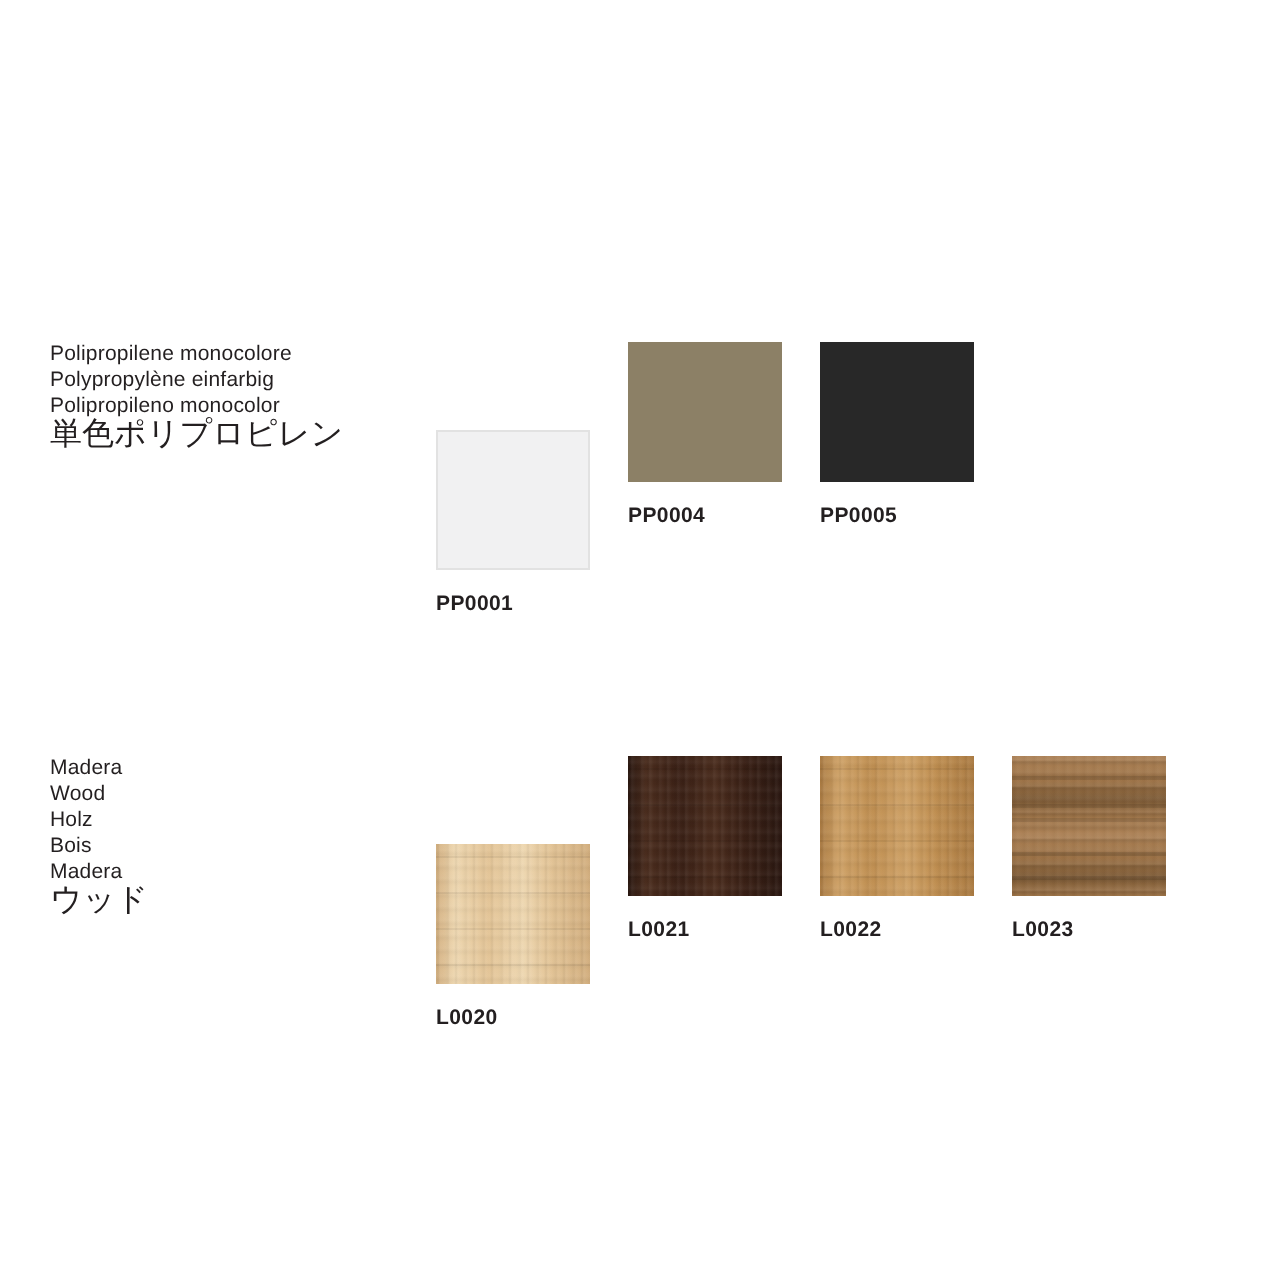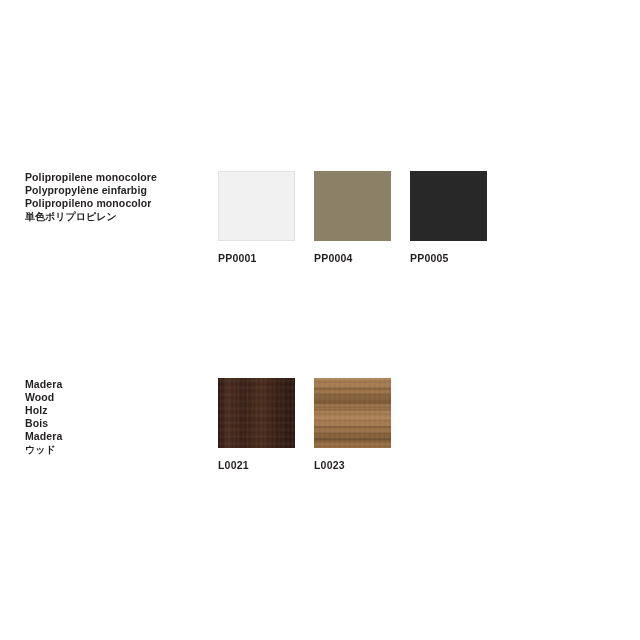--- a/index.html
+++ b/index.html
@@ -36,44 +36,44 @@
   .group-label {
     position: absolute;
     left: 25px;
     top: 0;
     width: 180px;
   }
   .group-label .lang {
     display: block;
     font-size: 10.5px;
     line-height: 13px;
-    font-weight: bold;
+    font-weight: normal;
     letter-spacing: 0.1px;
     color: #231f20;
     white-space: nowrap;
   }
   .group-label .lang.jp {
     font-family: "DejaVu Sans", sans-serif;
-    font-size: 10px;
+    font-size: 16px;
     letter-spacing: 0;
   }
 
   .swatch-row {
     position: absolute;
     left: 218px;
     top: 0;
     width: 400px;
     height: 100px;
   }
   .swatch-cell {
     position: absolute;
     top: 0;
     width: 77px;
   }
-  .swatch-cell:nth-child(1) { left: 0px; }
+  .swatch-cell:nth-child(1) { left: 0px; margin-top: 44px; }
   .swatch-cell:nth-child(2) { left: 96px; }
   .swatch-cell:nth-child(3) { left: 192px; }
   .swatch-cell:nth-child(4) { left: 288px; }
 
   .swatch {
     width: 77px;
     height: 70px;
     position: relative;
     overflow: hidden;
     background-color: #cccccc;
@@ -189,27 +189,45 @@
       <span class="lang">Madera</span>
       <span class="lang">Wood</span>
       <span class="lang">Holz</span>
       <span class="lang">Bois</span>
       <span class="lang">Madera</span>
       <span class="lang jp">ウッド</span>
     </div>
 
     <div class="swatch-row">
       <div class="swatch-cell">
+        <div class="swatch grain-vert" style="background: linear-gradient(90deg, rgb(210, 174, 126) 0%, rgb(238, 215, 176) 12%, rgb(227, 196, 150) 34%, rgb(238, 215, 176) 56%, rgb(227, 196, 150) 74%, rgb(210, 174, 126) 100%);">
+            <div class="grain-band" style="top: 6px; height: 1px; background: rgba(0, 0, 0, 0.06);"></div>
+            <div class="grain-band" style="top: 24px; height: 1px; background: rgba(0, 0, 0, 0.06);"></div>
+            <div class="grain-band" style="top: 42px; height: 1px; background: rgba(0, 0, 0, 0.06);"></div>
+            <div class="grain-band" style="top: 60px; height: 1px; background: rgba(0, 0, 0, 0.06);"></div>
+          </div>
+        <span class="swatch-code">L0020</span>
+      </div>
+      <div class="swatch-cell">
         <div class="swatch grain-vert" style="background: linear-gradient(90deg, rgb(42, 23, 16) 0%, rgb(74, 44, 29) 12%, rgb(58, 32, 21) 34%, rgb(74, 44, 29) 56%, rgb(58, 32, 21) 74%, rgb(42, 23, 16) 100%);">
             <div class="grain-band" style="top: 6px; height: 1px; background: rgba(0, 0, 0, 0.06);"></div>
             <div class="grain-band" style="top: 24px; height: 1px; background: rgba(0, 0, 0, 0.06);"></div>
             <div class="grain-band" style="top: 42px; height: 1px; background: rgba(0, 0, 0, 0.06);"></div>
             <div class="grain-band" style="top: 60px; height: 1px; background: rgba(0, 0, 0, 0.06);"></div>
           </div>
         <span class="swatch-code">L0021</span>
+      </div>
+      <div class="swatch-cell">
+        <div class="swatch grain-vert" style="background: linear-gradient(90deg, rgb(171, 123, 66) 0%, rgb(207, 162, 103) 12%, rgb(192, 143, 81) 34%, rgb(207, 162, 103) 56%, rgb(192, 143, 81) 74%, rgb(171, 123, 66) 100%);">
+            <div class="grain-band" style="top: 6px; height: 1px; background: rgba(0, 0, 0, 0.06);"></div>
+            <div class="grain-band" style="top: 24px; height: 1px; background: rgba(0, 0, 0, 0.06);"></div>
+            <div class="grain-band" style="top: 42px; height: 1px; background: rgba(0, 0, 0, 0.06);"></div>
+            <div class="grain-band" style="top: 60px; height: 1px; background: rgba(0, 0, 0, 0.06);"></div>
+          </div>
+        <span class="swatch-code">L0022</span>
       </div>
       <div class="swatch-cell">
         <div class="swatch grain-horz" style="background: linear-gradient(rgb(172, 129, 85) 0%, rgb(156, 114, 70) 18%, rgb(125, 90, 53) 30%, rgb(156, 114, 70) 42%, rgb(172, 129, 85) 55%, rgb(156, 114, 70) 72%, rgb(125, 90, 53) 86%, rgb(156, 114, 70) 100%);">
             <div class="grain-band" style="top: 10px; height: 2px; background: rgba(0, 0, 0, 0.1);"></div>
             <div class="grain-band" style="top: 24px; height: 2px; background: rgba(0, 0, 0, 0.1);"></div>
             <div class="grain-band" style="top: 31px; height: 2px; background: rgba(0, 0, 0, 0.1);"></div>
             <div class="grain-band" style="top: 48px; height: 2px; background: rgba(0, 0, 0, 0.1);"></div>
             <div class="grain-band" style="top: 60px; height: 2px; background: rgba(0, 0, 0, 0.1);"></div>
           </div>
         <span class="swatch-code">L0023</span>

